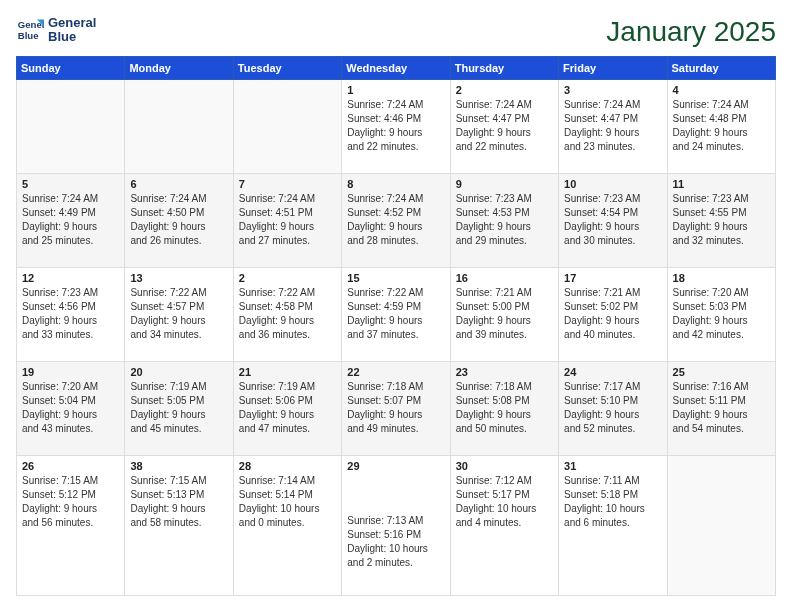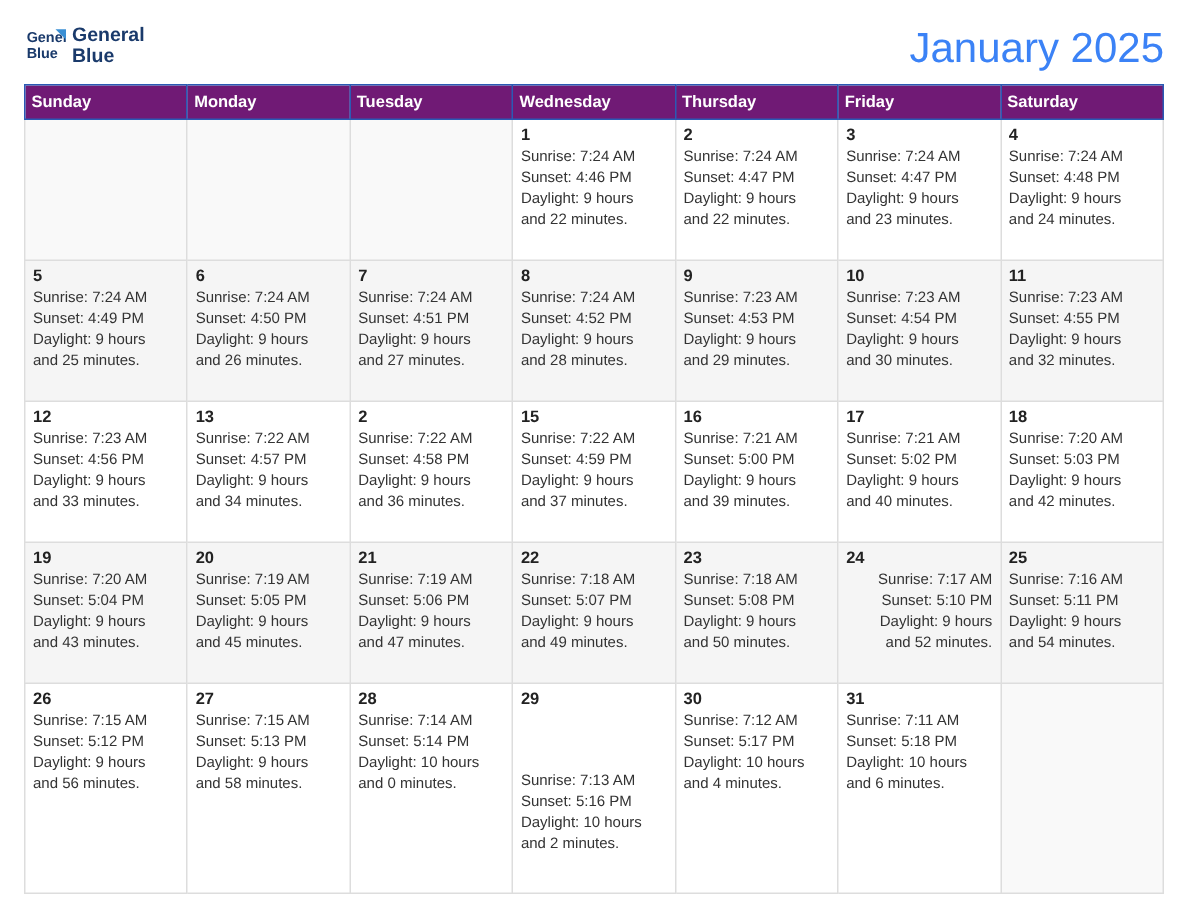--- a/index.html
+++ b/index.html
@@ -39,35 +39,35 @@
     .logo-icon {
       width: 28px;
       height: 28px;
     }
     .title-block {
       text-align: right;
     }
     .main-title {
       font-size: 28px;
       font-weight: normal;
-      color: #3b82f6;
+      color: #14532d;
     }
     .subtitle {
       font-size: 13px;
       color: #444;
     }
     .calendar {
       flex: 1;
       border: 1px solid #ccc;
       border-collapse: collapse;
       width: 100%;
       table-layout: fixed;
     }
     .calendar th {
-      background: #701a75;
+      background: #1d4ed8;
       color: #fff;
       font-size: 11px;
       font-weight: bold;
       padding: 5px 4px;
       text-align: left;
       border: 1px solid #2a5ab4;
     }
     .calendar td {
       vertical-align: top;
       padding: 4px 5px;
@@ -296,21 +296,21 @@
           </td>
           <td>
             <div class="day-num">23</div>
             <div class="day-detail" style="white-space: pre-line;">Sunrise: 7:18 AM
 Sunset: 5:08 PM
 Daylight: 9 hours
 and 50 minutes.</div>
           </td>
           <td>
             <div class="day-num">24</div>
-            <div class="day-detail" style="white-space: pre-line; text-align: right;">Sunrise: 7:17 AM
+            <div class="day-detail" style="white-space: pre-line;">Sunrise: 7:17 AM
 Sunset: 5:10 PM
 Daylight: 9 hours
 and 52 minutes.</div>
           </td>
           <td>
             <div class="day-num">25</div>
             <div class="day-detail" style="white-space: pre-line;">Sunrise: 7:16 AM
 Sunset: 5:11 PM
 Daylight: 9 hours
 and 54 minutes.</div>
@@ -318,21 +318,21 @@
         </tr>
         <tr>
           <td>
             <div class="day-num">26</div>
             <div class="day-detail" style="white-space: pre-line;">Sunrise: 7:15 AM
 Sunset: 5:12 PM
 Daylight: 9 hours
 and 56 minutes.</div>
           </td>
           <td>
-            <div class="day-num">27</div>
+            <div class="day-num">38</div>
             <div class="day-detail" style="white-space: pre-line;">Sunrise: 7:15 AM
 Sunset: 5:13 PM
 Daylight: 9 hours
 and 58 minutes.</div>
           </td>
           <td>
             <div class="day-num">28</div>
             <div class="day-detail" style="white-space: pre-line;">Sunrise: 7:14 AM
 Sunset: 5:14 PM
 Daylight: 10 hours

